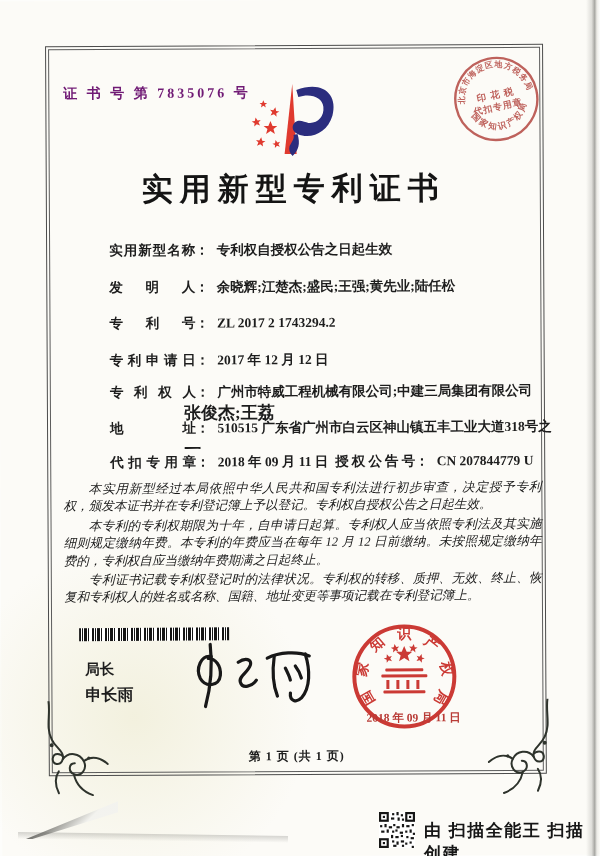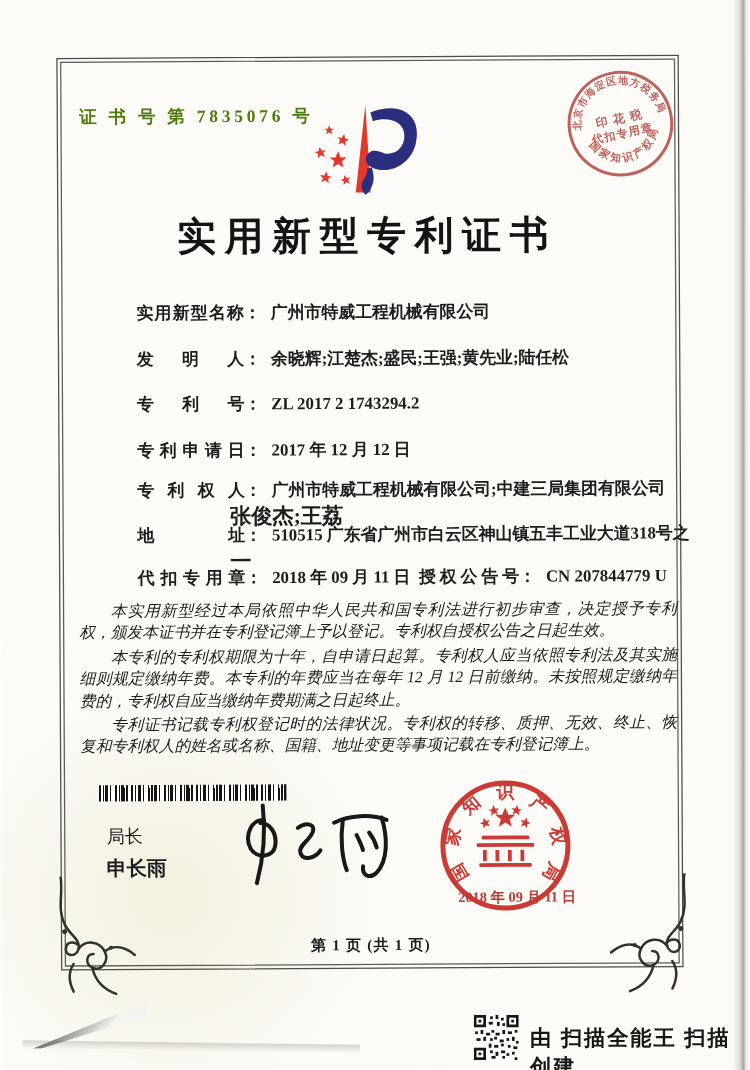--- a/index.html
+++ b/index.html
@@ -3,37 +3,37 @@
 <meta charset="utf-8">
 <style>
   html,body{margin:0;padding:0;background:#ffffff;}
   .page{position:relative;width:600px;height:856px;background:#fdfdfb;overflow:hidden;
         font-family:"Liberation Serif","DejaVu Serif",serif;color:#1d1d1d;}
   .doc{position:absolute;inset:0;transform:rotate(-0.3deg);transform-origin:300px 420px;background:#fcfbf7;}
   .tint{position:absolute;left:-20px;top:540px;width:340px;height:320px;
         background:radial-gradient(circle at 45% 55%, rgba(231,228,192,.45), rgba(231,228,192,0) 68%);pointer-events:none;}
   .frame{position:absolute;left:47px;top:45px;width:496px;height:728px;border:1.6px solid #4c4c4c;}
   .frame-inner{position:absolute;inset:2px;border:1px solid #5c5c5c;}
-  .certno{position:absolute;left:65px;top:84px;font-size:14px;font-weight:600;letter-spacing:3px;color:#4d7c0f;}
+  .certno{position:absolute;left:65px;top:84px;font-size:14px;font-weight:600;letter-spacing:3px;color:#701a75;}
   .logo{position:absolute;left:248px;top:78px;width:95px;height:82px;}
   .taxstamp{position:absolute;left:454px;top:56px;width:88px;height:88px;transform:rotate(-12deg);opacity:.9;}
   .title{position:absolute;left:47px;top:168px;width:496px;text-align:center;
          font-size:31px;font-weight:700;letter-spacing:7px;color:#141414;}
   .row{position:absolute;left:78px;font-size:13.5px;font-weight:600;white-space:nowrap;color:#1d1d1d;}
   .flabel{display:inline-block;width:86px;text-align:justify;text-align-last:justify;margin-left:32px;}
   .flabel-sm{display:inline-block;width:80px;text-align:justify;text-align-last:justify;}
   .colon{display:inline-block;}
   .fval{margin-left:8px;}
   .cont{position:absolute;left:184px;font-size:17px;font-weight:600;white-space:nowrap;}
   .body{position:absolute;left:63px;top:480px;width:478px;}
   .body p{margin:0 0 2px 0;text-indent:2em;font-size:12.6px;line-height:17.4px;
           font-style:italic;font-weight:500;color:#1b1b1b;text-align:justify;}
   .barcode{position:absolute;left:78px;top:627px;width:150px;height:13px;
     background:repeating-linear-gradient(90deg,#141414 0 1.5px,#fff 1.5px 3px,#141414 3px 4px,#fff 4px 5px,#141414 5px 7.5px,#fff 7.5px 9px,#141414 9px 10px,#fff 10px 13px);}
-  .juzhang{position:absolute;left:84px;top:659px;font-size:14.5px;font-weight:400;}
+  .juzhang{position:absolute;left:84px;top:659px;font-size:14.5px;font-weight:700;}
   .juzhang-name{position:absolute;left:84px;top:684px;font-size:16px;font-weight:600;}
   .sig{position:absolute;left:180px;top:640px;width:135px;height:70px;}
   .seal{position:absolute;left:347px;top:621px;width:112px;height:112px;opacity:.95;}
   .pagefooter{position:absolute;left:47px;top:748px;width:496px;text-align:center;
               font-size:12px;font-weight:600;letter-spacing:1px;}
   .flr{position:absolute;width:66px;height:100px;}
   .flr-left{left:41px;top:700px;}
   .flr-right{left:486px;top:700px;}
   .fold{position:absolute;left:26px;top:793px;width:92px;height:46px;
         background:linear-gradient(315deg,#f2f2ef 35%,#8b8b86 55%,#3f3f3c 72%,#6a6a66 90%);
@@ -98,21 +98,21 @@
         <text x="54.3" y="72.2" transform="rotate(-20 54.3 72.2)">产</text>
         <text x="63.3" y="67" transform="rotate(-40 63.3 67)">权</text>
         <text x="70" y="59" transform="rotate(-60 70 59)">局</text>
       </g>
       <text x="44" y="43" fill="#b8524c" font-size="9.5" text-anchor="middle" letter-spacing="1">印 花 税</text>
       <text x="44" y="55" fill="#b8524c" font-size="9" text-anchor="middle" letter-spacing="1">代扣专用章</text>
     </svg>
 
     <div class="title">实用新型专利证书</div>
 
-    <div class="row" style="top:241px"><span class="flabel">实用新型名称</span><span class="colon">：</span><span class="fval">广州市特威工程机械有限公司</span></div>
+    <div class="row" style="top:241px"><span class="flabel">实用新型名称</span><span class="colon">：</span><span class="fval">专利权自授权公告之日起生效</span></div>
     <div class="row" style="top:278px"><span class="flabel">发明人</span><span class="colon">：</span><span class="fval">余晓辉;江楚杰;盛民;王强;黄先业;陆任松</span></div>
     <div class="row" style="top:314px"><span class="flabel">专利号</span><span class="colon">：</span><span class="fval">ZL 2017 2 1743294.2</span></div>
     <div class="row" style="top:351px"><span class="flabel">专利申请日</span><span class="colon">：</span><span class="fval">2017 年 12 月 12 日</span></div>
     <div class="row" style="top:383px"><span class="flabel">专利权人</span><span class="colon">：</span><span class="fval">广州市特威工程机械有限公司;中建三局集团有限公司</span></div>
     <div class="cont" style="top:401px">张俊杰;王荔</div>
     <div class="row" style="top:419px"><span class="flabel">地址</span><span class="colon">：</span><span class="fval">510515 广东省广州市白云区神山镇五丰工业大道318号之</span></div>
     <div class="cont" style="top:437px">一</div>
     <div class="row" style="top:453px"><span class="flabel">代扣专用章</span><span class="colon">：</span><span class="fval">2018 年 09 月 11 日</span></div>
     <div class="row" style="top:453px;left:335px"><span class="flabel-sm">授权公告号</span><span class="colon">：</span><span class="fval">CN 207844779 U</span></div>
 

